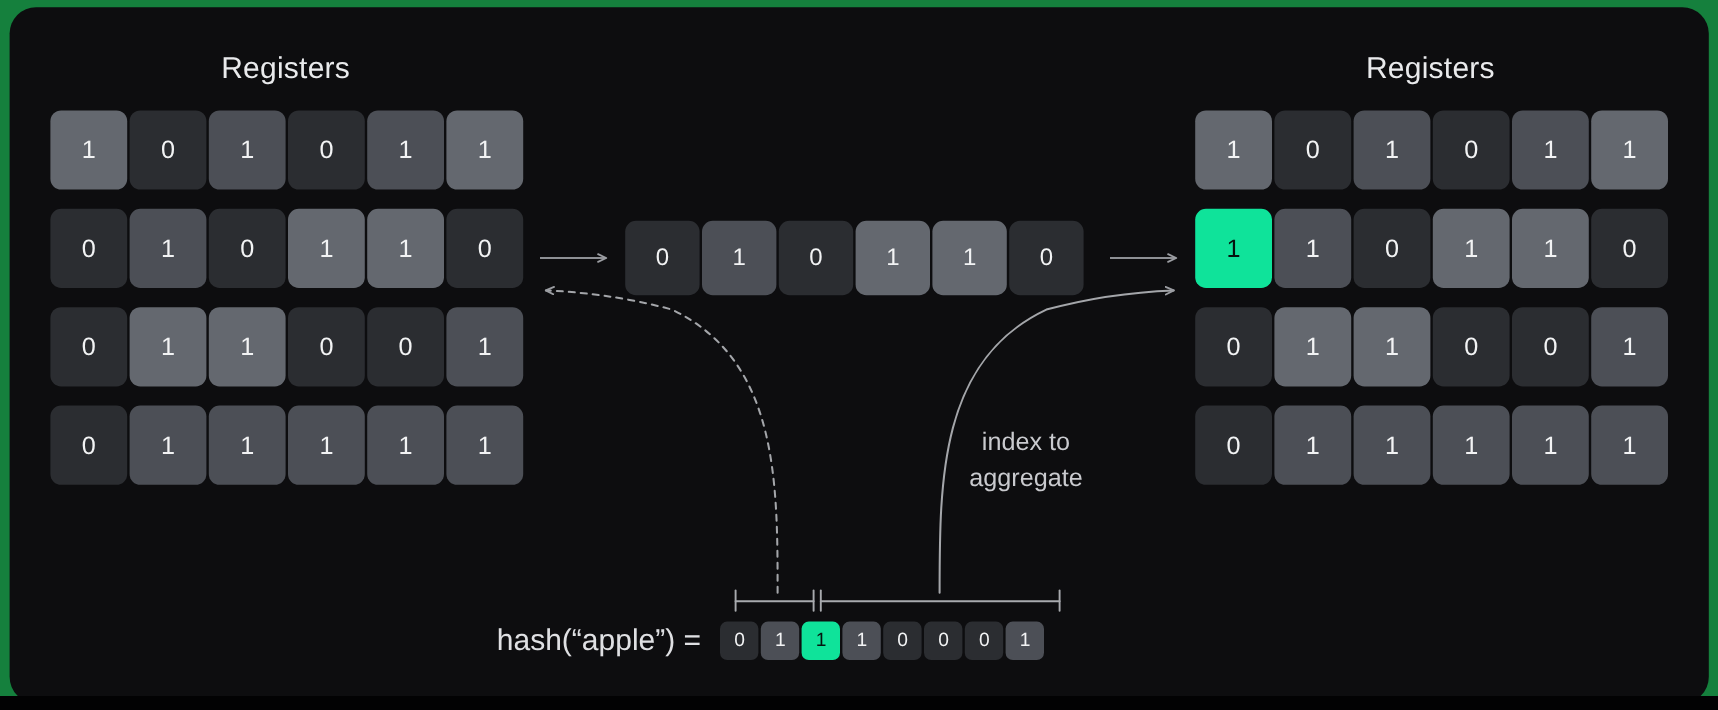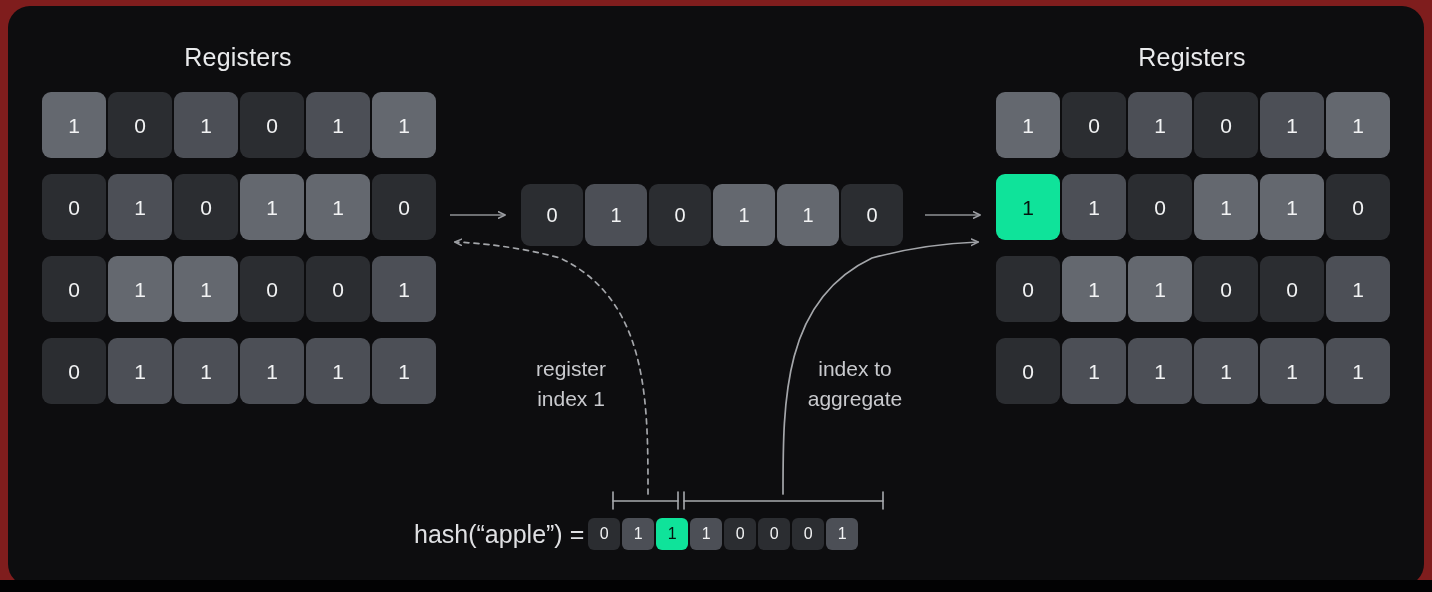--- a/index.html
+++ b/index.html
@@ -6,21 +6,21 @@
     margin: 0;
     padding: 0;
     background: #020203;
     font-family: "Liberation Sans", sans-serif;
   }
   #stage {
     position: relative;
     width: 1432px;
     height: 580px;
     overflow: hidden;
-    background: #7f1d1d;
+    background: #15803d;
   }
   #panel {
     position: absolute;
     left: 8px;
     top: 6px;
     width: 1416px;
     height: 580px;
     background: #0d0d0f;
     border-radius: 22px;
   }
@@ -79,21 +79,21 @@
     font-size: 20px;
   }
 
   
   #hash-wrap {
     position: absolute;
     left: 414px;
     top: 518px;
     display: flex;
     align-items: center;
-    gap: 4px;
+    gap: 16px;
   }
   #hash-label {
     color: #dfe0e3;
     font-size: 25px;
     white-space: nowrap;
   }
   #hash-bits { display: flex; gap: 2px; }
   #hash-bits .cell {
     width: 32px;
     height: 32px;
@@ -239,22 +239,20 @@
     </div>
   <div id="grid-mid">
       <div class="cell v0">0</div>
       <div class="cell v1">1</div>
       <div class="cell v0">0</div>
       <div class="cell v1b">1</div>
       <div class="cell v1b">1</div>
       <div class="cell v0">0</div>
     </div>
 
-  <div class="annot" id="annot-index">register
-index 1</div>
   <div class="annot" id="annot-agg">index to
 aggregate</div>
 
   <div id="hash-wrap">
     <div id="hash-label">hash(“apple”) =</div>
     <div id="hash-bits">
         <div class="cell v0">0</div>
         <div class="cell v1">1</div>
         <div class="cell hl">1</div>
         <div class="cell v1">1</div>

